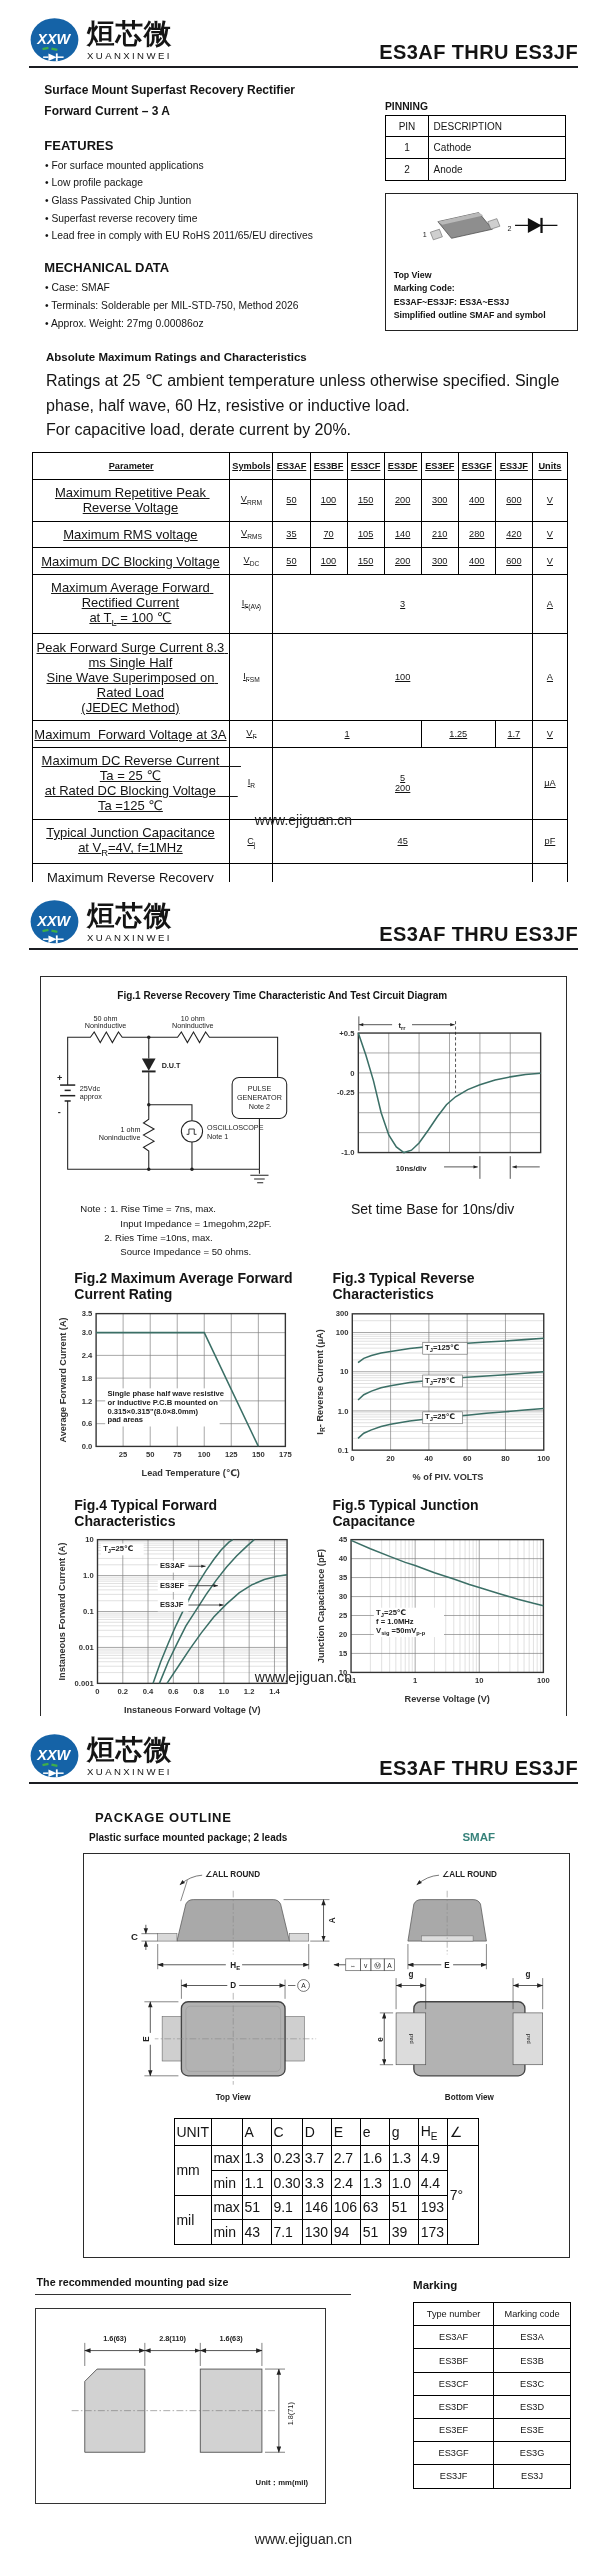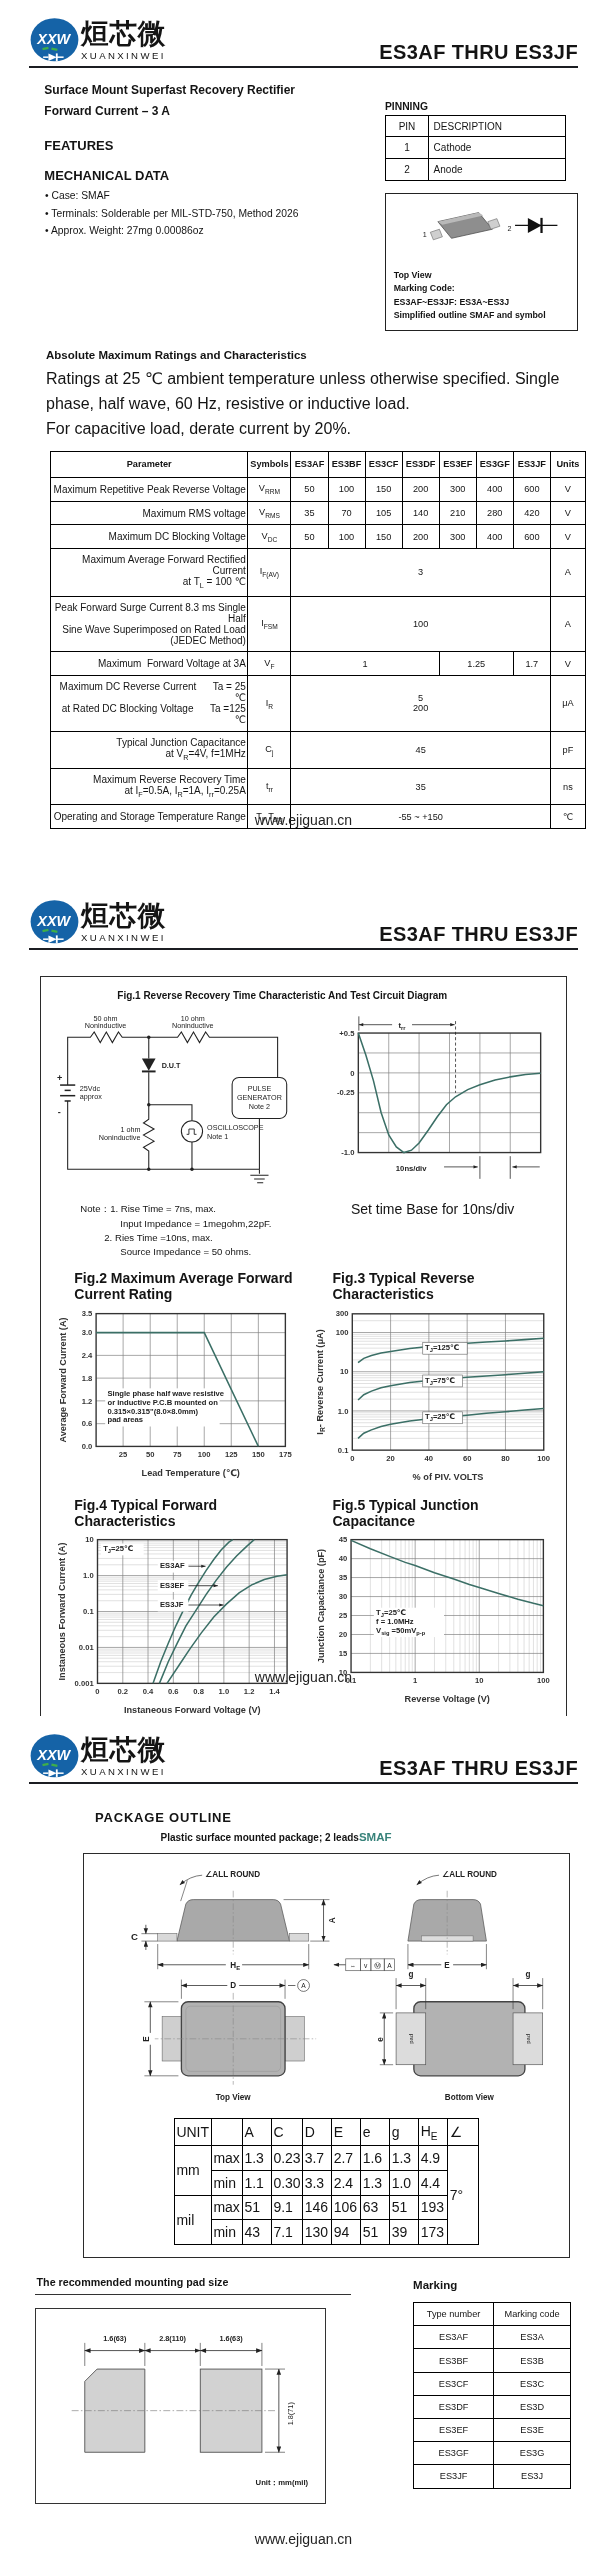--- a/index.html
+++ b/index.html
@@ -2,21 +2,21 @@
 <html style="font-size:12.2px"><head>
 <meta charset="utf-8">
 <title>ES3AF THRU ES3JF</title>
 <style>
   html,body{margin:0;padding:0;background:#fff;}
   body{width:607px;font-family:"Liberation Sans","DejaVu Sans",sans-serif;color:#141414;}
   .page{position:relative;box-sizing:border-box;padding:0 29px;overflow:hidden;}
   .p1{height:882px}.p2{height:834px}.p3{height:860px}
   
   .hd{display:flex;justify-content:space-between;align-items:flex-end;padding-top:17px;border-bottom:2.3px solid #1b1d22;padding-bottom:2.3px;}
-  .logo{display:flex;align-items:center;gap:1px;}
+  .logo{display:flex;align-items:center;gap:7px;}
   .logo-txt .cn{font-size:27.6px;font-weight:bold;line-height:1;letter-spacing:0.8px;}
   .logo-txt .en{font-size:9.6px;letter-spacing:2.4px;margin-top:2.3px;}
   .part{font-size:20px;font-weight:bold;letter-spacing:0.4px;}
   .foot{position:absolute;left:0;right:0;text-align:center;font-size:14px;color:#222;}
   .p1 .foot{bottom:54px}.p2 .foot{bottom:31px}.p3 .foot{bottom:29px}
   
   .subtitle{margin:12.2px 0 0 15.3px;font-size:12px;font-weight:bold;line-height:1.75;}
   .p1cols{display:flex;}
   .p1left{flex:1;}
   .p1right{width:193px;margin-top:15.3px;}
@@ -26,43 +26,43 @@
   .pin-title{font-size:10.3px;font-weight:bold;margin:17px 0 3.1px;}
   table.tbl{border-collapse:collapse;border:1.5px solid #000;}
   table.tbl td,table.tbl th{border:0.8px solid #000;}
   .pin-tbl{width:181px;table-layout:fixed;}
   .pin-tbl th,.pin-tbl td{font-size:10px;padding:3.1px 4.6px;font-weight:normal;text-align:left;height:14.5px;}
   .pin-tbl th:first-child,.pin-tbl td:first-child{text-align:center;}
   .pkg-box{border:1.1px solid #222;margin-top:12.2px;padding:9.2px 7.7px 7.7px;}
   .pkg-lines{font-size:8.8px;font-weight:bold;line-height:1.5;margin-top:6.1px;}
   .rat-title{font-size:11.5px;font-weight:bold;margin:18.4px 0 6.1px 17px;}
   .rat-intro{font-size:16px;margin:0 0 9.2px 17px;line-height:1.55;}
-  .rat-tbl{margin-left:21px;width:536px;table-layout:fixed;}
+  .rat-tbl{margin-left:3px;width:536px;table-layout:fixed;text-decoration:underline;}
   .rat-tbl th{font-size:9.2px;font-weight:bold;padding:7.7px 1.5px;text-align:center;}
   .rat-tbl td{font-size:9.2px;text-align:center;vertical-align:middle;padding:5.4px 1.5px;}
-  .rat-tbl td.l{font-size:10px;text-align:right;padding-left:0;white-space:pre-wrap;}
+  .rat-tbl td.l{font-size:13px;text-align:center;padding-left:0;white-space:pre-wrap;}
   
   .figbox{border:1.5px solid #2b2b2b;margin:26px 10.7px 0;padding:9.2px 4.6px 6.1px;}
   .f1title{font-size:10px;font-weight:bold;margin:3.1px 0 6.1px 72px;}
   .figrow{display:flex;}
   .figcell{flex:1;}
   .notes{font-size:9.6px;margin:1.5px 0 0 35px;line-height:1.5;}
   .notes .i1{margin-left:40px;}
   .notes .i2{margin-left:24px;}
   .wavecap{text-align:center;font-size:14px;margin-top:1.5px;}
   .ftitle{font-size:14px;font-weight:bold;margin:10.7px 0 3.1px 29px;}
   .chart{margin-left:10.7px;}
   .ctick{font-size:10px;font-weight:bold;fill:#333;}
   .caxis{font-size:12px;font-weight:bold;fill:#333;}
   .cnote{font-size:10px;font-weight:bold;fill:#222;}
   .cir{font-size:9.5px;fill:#222;}
   .cirb{font-size:12px;font-weight:bold;fill:#222;}
   
   .pkg-title{font-size:13px;font-weight:bold;margin:26px 0 6.1px 66px;letter-spacing:0.8px;}
-  .pkg-sub{display:flex;justify-content:center;width:406px;margin-left:44px;font-size:10px;font-weight:bold;align-items:center;}
+  .pkg-sub{display:flex;justify-content:space-between;width:406px;margin-left:60px;font-size:10px;font-weight:bold;align-items:center;}
   .smaf{font-size:11.5px;font-weight:bold;}
   .outline-box{border:1.5px solid #2b2b2b;margin:9.2px 0 0 54px;width:487px;box-sizing:border-box;padding:7.7px 0 12.2px;}
   .outline text{fill:#222;}
   .dim{font-size:11px;font-weight:bold;}
   .cap{font-size:11px;font-weight:bold;}
   .dim-tbl{margin:7.7px auto 0;table-layout:fixed;}
   .dim-tbl th,.dim-tbl td{font-size:14px;font-weight:normal;text-align:left;padding:3.8px 1.5px;height:13px;}
   .p3bottom{display:flex;margin:18.4px 0 0 6.1px;}
   .pad-sec{width:341px;}
   .pad-title{font-size:10.7px;font-weight:bold;padding:0 0 6.1px 1.5px;border-bottom:1.5px solid #333;width:314px;}
@@ -110,20 +110,27 @@
     <div class="part">ES3AF  THRU  ES3JF</div>
   </header>
 
   <div class="p1cols">
     <div class="p1left">
       <div class="subtitle">
         <div>Surface Mount Superfast Recovery Rectifier</div>
         <div>Forward Current – 3 A</div>
       </div>
       <h3 class="sec">FEATURES</h3>
+      <ul class="blist">
+        <li>For surface mounted applications</li>
+        <li>Low profile package</li>
+        <li>Glass Passivated Chip Juntion</li>
+        <li>Superfast reverse recovery time</li>
+        <li>Lead free in comply with EU RoHS 2011/65/EU directives</li>
+      </ul>
       <h3 class="sec">MECHANICAL DATA</h3>
       <ul class="blist">
         <li>Case: SMAF</li>
         <li>Terminals: Solderable per MIL-STD-750, Method 2026</li>
         <li>Approx. Weight: 27mg  0.00086oz</li>
       </ul>
     </div>
 
     <div class="p1right">
       <div class="pin-title">PINNING</div>

